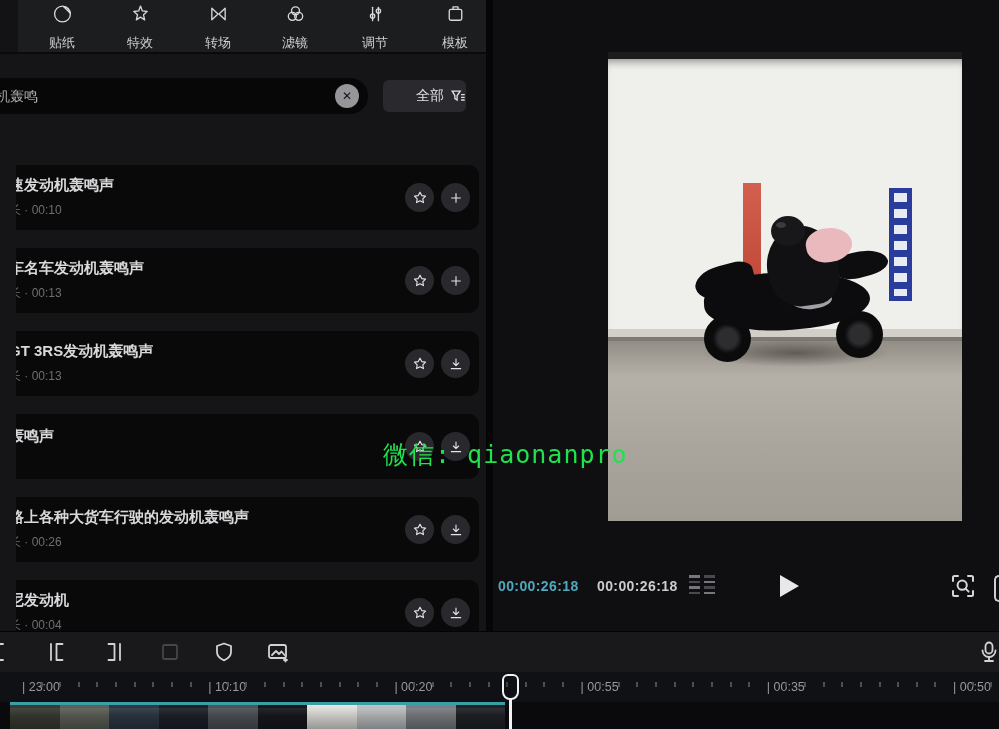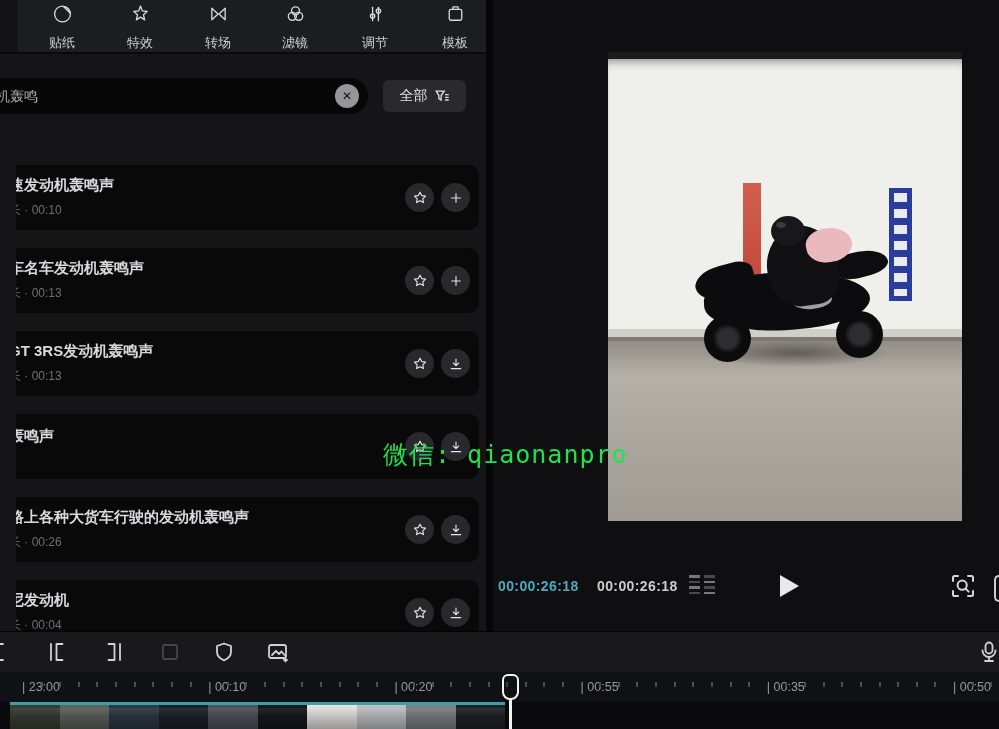--- a/index.html
+++ b/index.html
@@ -13,21 +13,21 @@
   .tab-cut{position:absolute;left:0;top:0;width:18px;height:52px;background:#131315;}
   .tool{position:absolute;top:4px;width:60px;height:46px;display:flex;flex-direction:column;align-items:center;cursor:pointer;}
   .tool svg{width:25px;height:25px;stroke:#d8d8da;stroke-width:1.6;fill:none;stroke-linecap:round;stroke-linejoin:round;}
   .tool .tlabel{font-size:13px;color:#cfcfd2;margin-top:12px;line-height:14px;}
 
   .search-input{position:absolute;left:-28px;top:78px;width:396px;height:36px;border-radius:18px;background:#070708;}
   .search-text{position:absolute;left:24px;top:0;line-height:36px;font-size:14px;color:#a9a9ad;}
   .search-clear{position:absolute;right:9px;top:6px;width:24px;height:24px;border-radius:50%;background:#96969a;
     color:#141416;font-size:12px;font-weight:bold;display:flex;align-items:center;justify-content:center;cursor:pointer;}
   .filter-btn{position:absolute;left:383px;top:80px;width:83px;height:32px;border-radius:6px;background:#2a2a2e;
-    display:flex;align-items:center;justify-content:center;gap:6px;cursor:pointer;}
+    display:flex;align-items:center;justify-content:flex-end;gap:6px;cursor:pointer;}
   .filter-btn .flabel{font-size:14px;color:#e0e0e2;}
   .filter-btn svg{width:16px;height:16px;stroke:#e0e0e2;stroke-width:1.5;fill:none;stroke-linecap:round;}
 
   .sound-list{position:absolute;left:16px;top:150px;width:487px;height:481px;padding-top:15px;box-sizing:border-box;overflow:hidden;}
   .sound-item{width:487px;height:65px;margin-left:-24px;margin-bottom:18px;background:#09090a;border-radius:10px;
     display:flex;align-items:center;padding:0 8px 0 17px;box-sizing:border-box;overflow:hidden;cursor:pointer;}
   .si-text{flex:1;min-width:0;}
   .si-title{font-size:15px;font-weight:600;color:#d9d9db;white-space:nowrap;}
   .si-meta{font-size:12px;color:#6f6f73;margin-top:7px;min-height:14px;white-space:nowrap;}
   .si-actions{display:flex;gap:7px;margin-right:1px;}
@@ -412,21 +412,21 @@
       <rect x="8.5" y="2.5" width="7" height="11" rx="3.5"></rect>
       <path d="M5.5 10.5a6.5 6.5 0 0 0 13 0"></path>
         <path d="M12 17v3.5"></path>
         <path d="M8 21h8"></path>
     </svg>
   </div>
 </div>
 
 <div class="timeline-ruler">
     <span class="ruler-label" style="left: 22px;">| 23:00</span>
-    <span class="ruler-label" style="left: 208.2px;">| 00:10</span>
+    <span class="ruler-label" style="left: 208.2px;">| 10:10</span>
     <span class="ruler-label" style="left: 394.4px;">| 00:20</span>
     <span class="ruler-label" style="left: 580.6px;">| 00:55</span>
     <span class="ruler-label" style="left: 766.8px;">| 00:35</span>
     <span class="ruler-label" style="left: 953px;">| 00:50</span>
     <div class="tick" style="left: 40.62px;"></div>
     <div class="tick" style="left: 59.24px;"></div>
     <div class="tick" style="left: 77.86px;"></div>
     <div class="tick" style="left: 96.48px;"></div>
     <div class="tick" style="left: 115.1px;"></div>
     <div class="tick" style="left: 133.72px;"></div>

